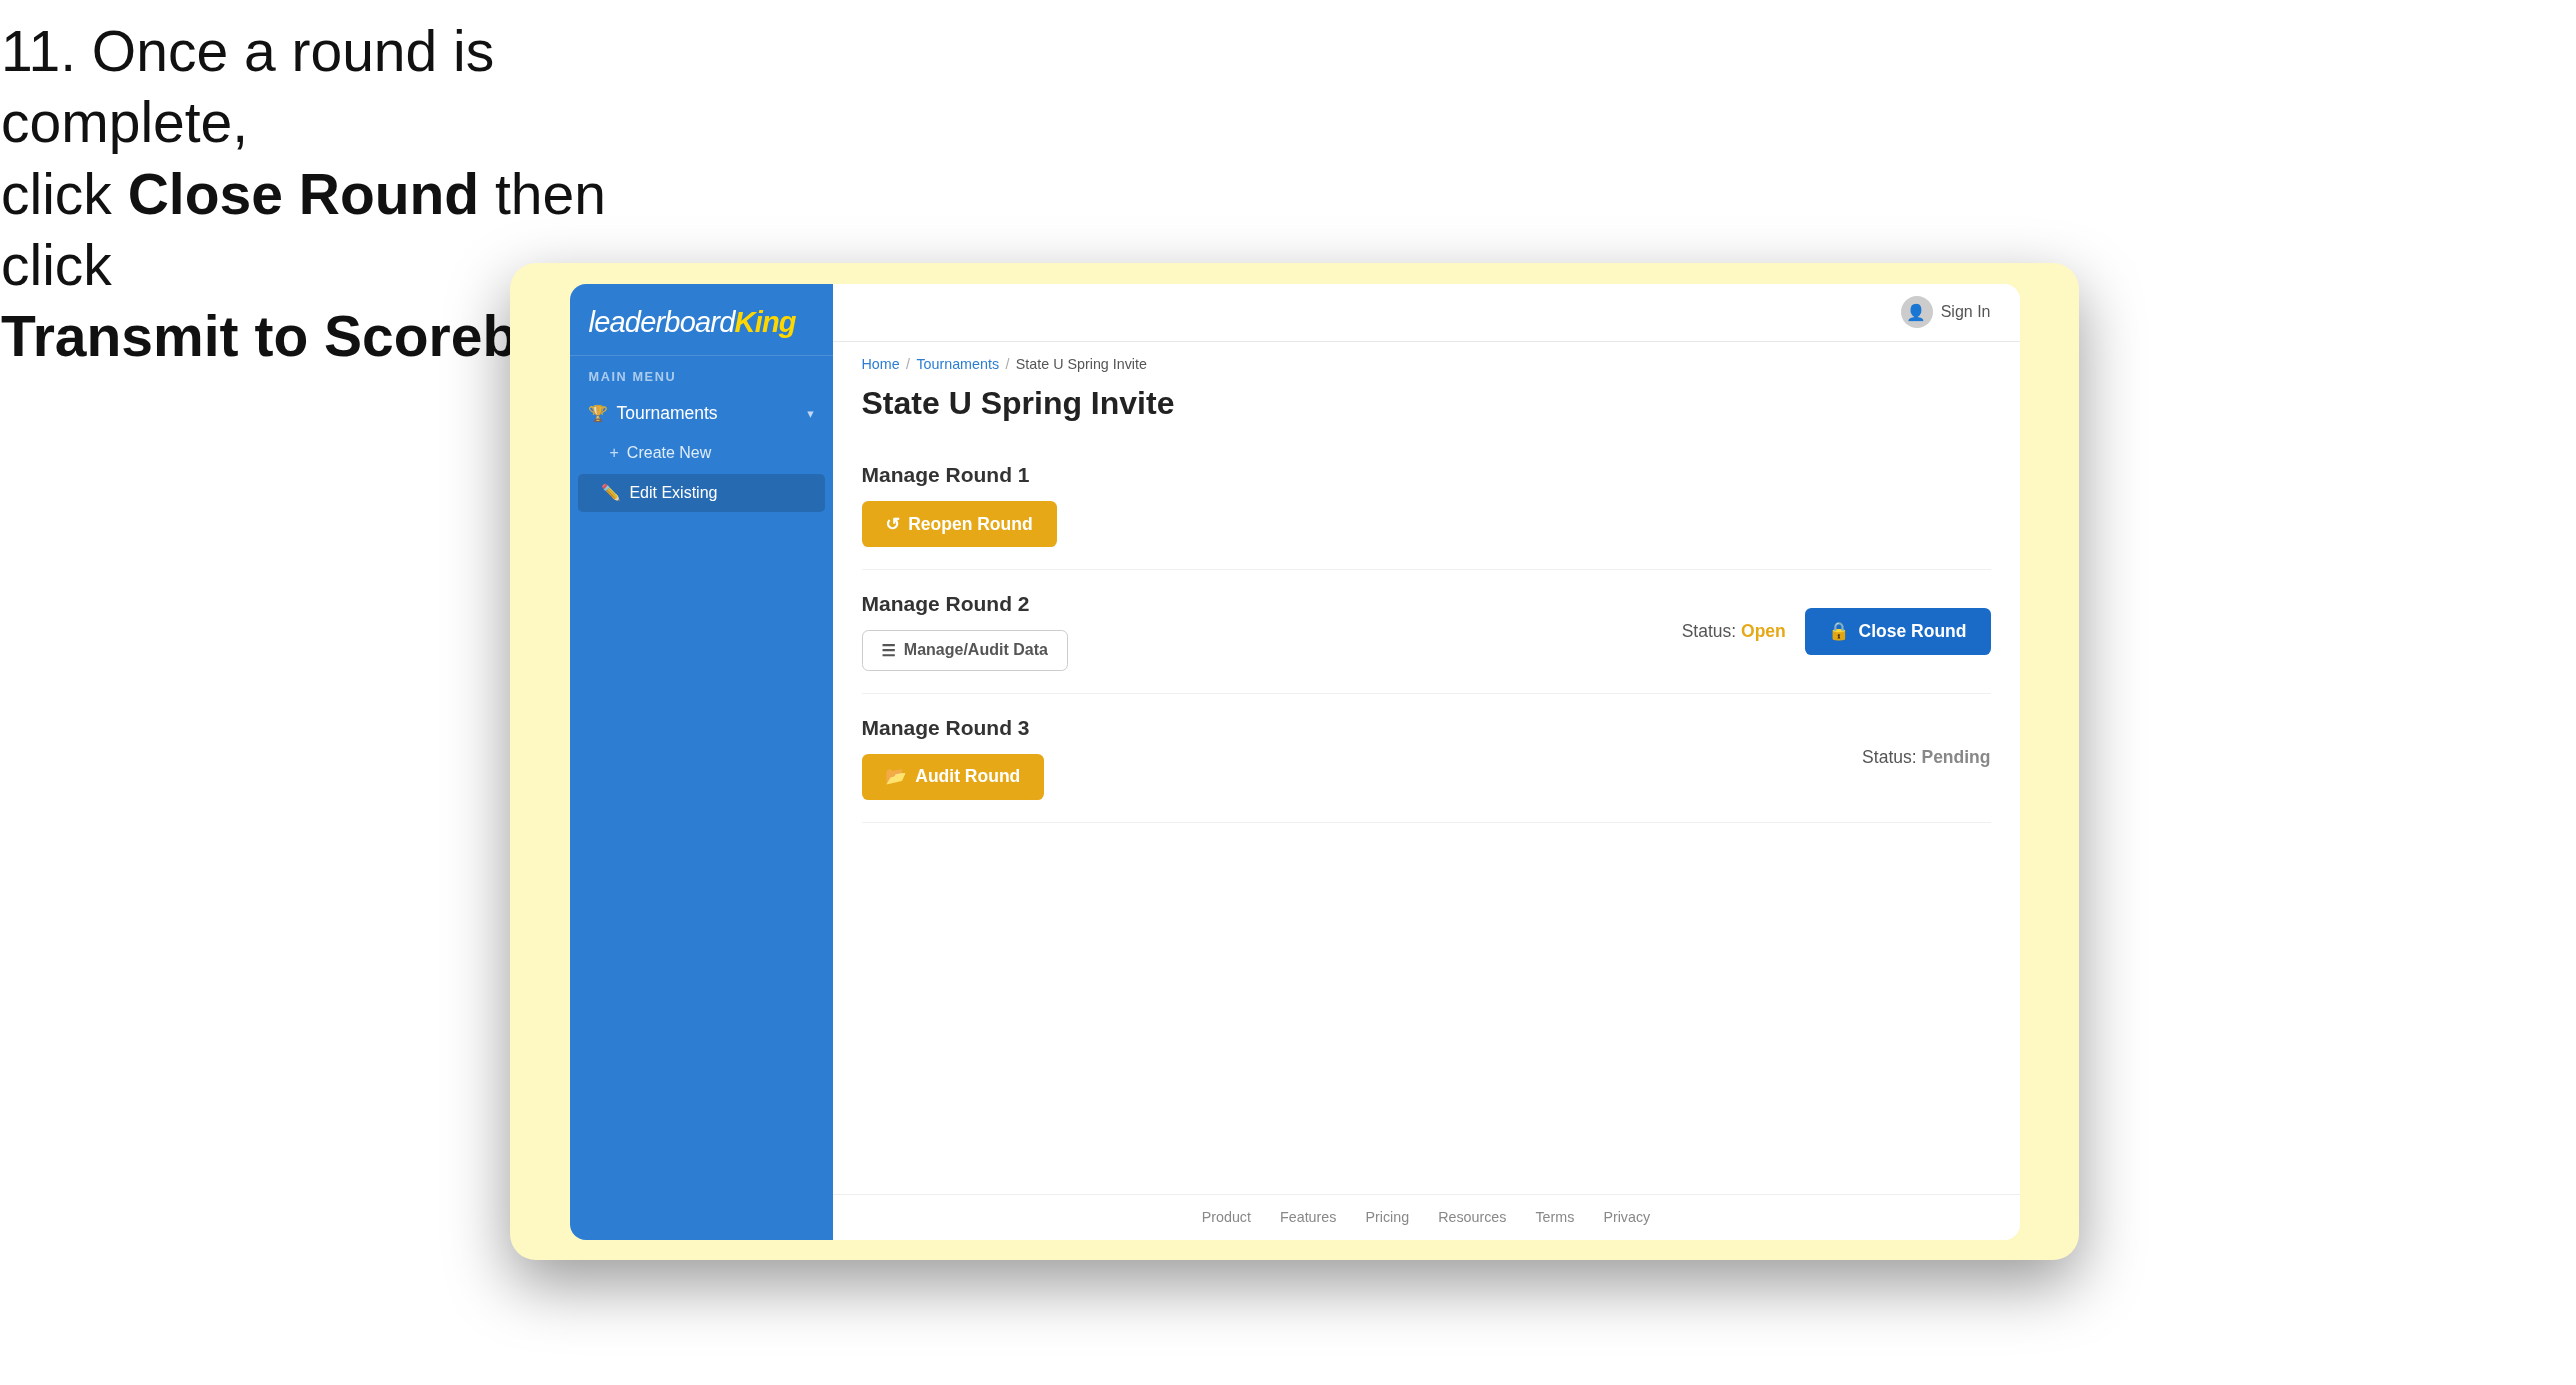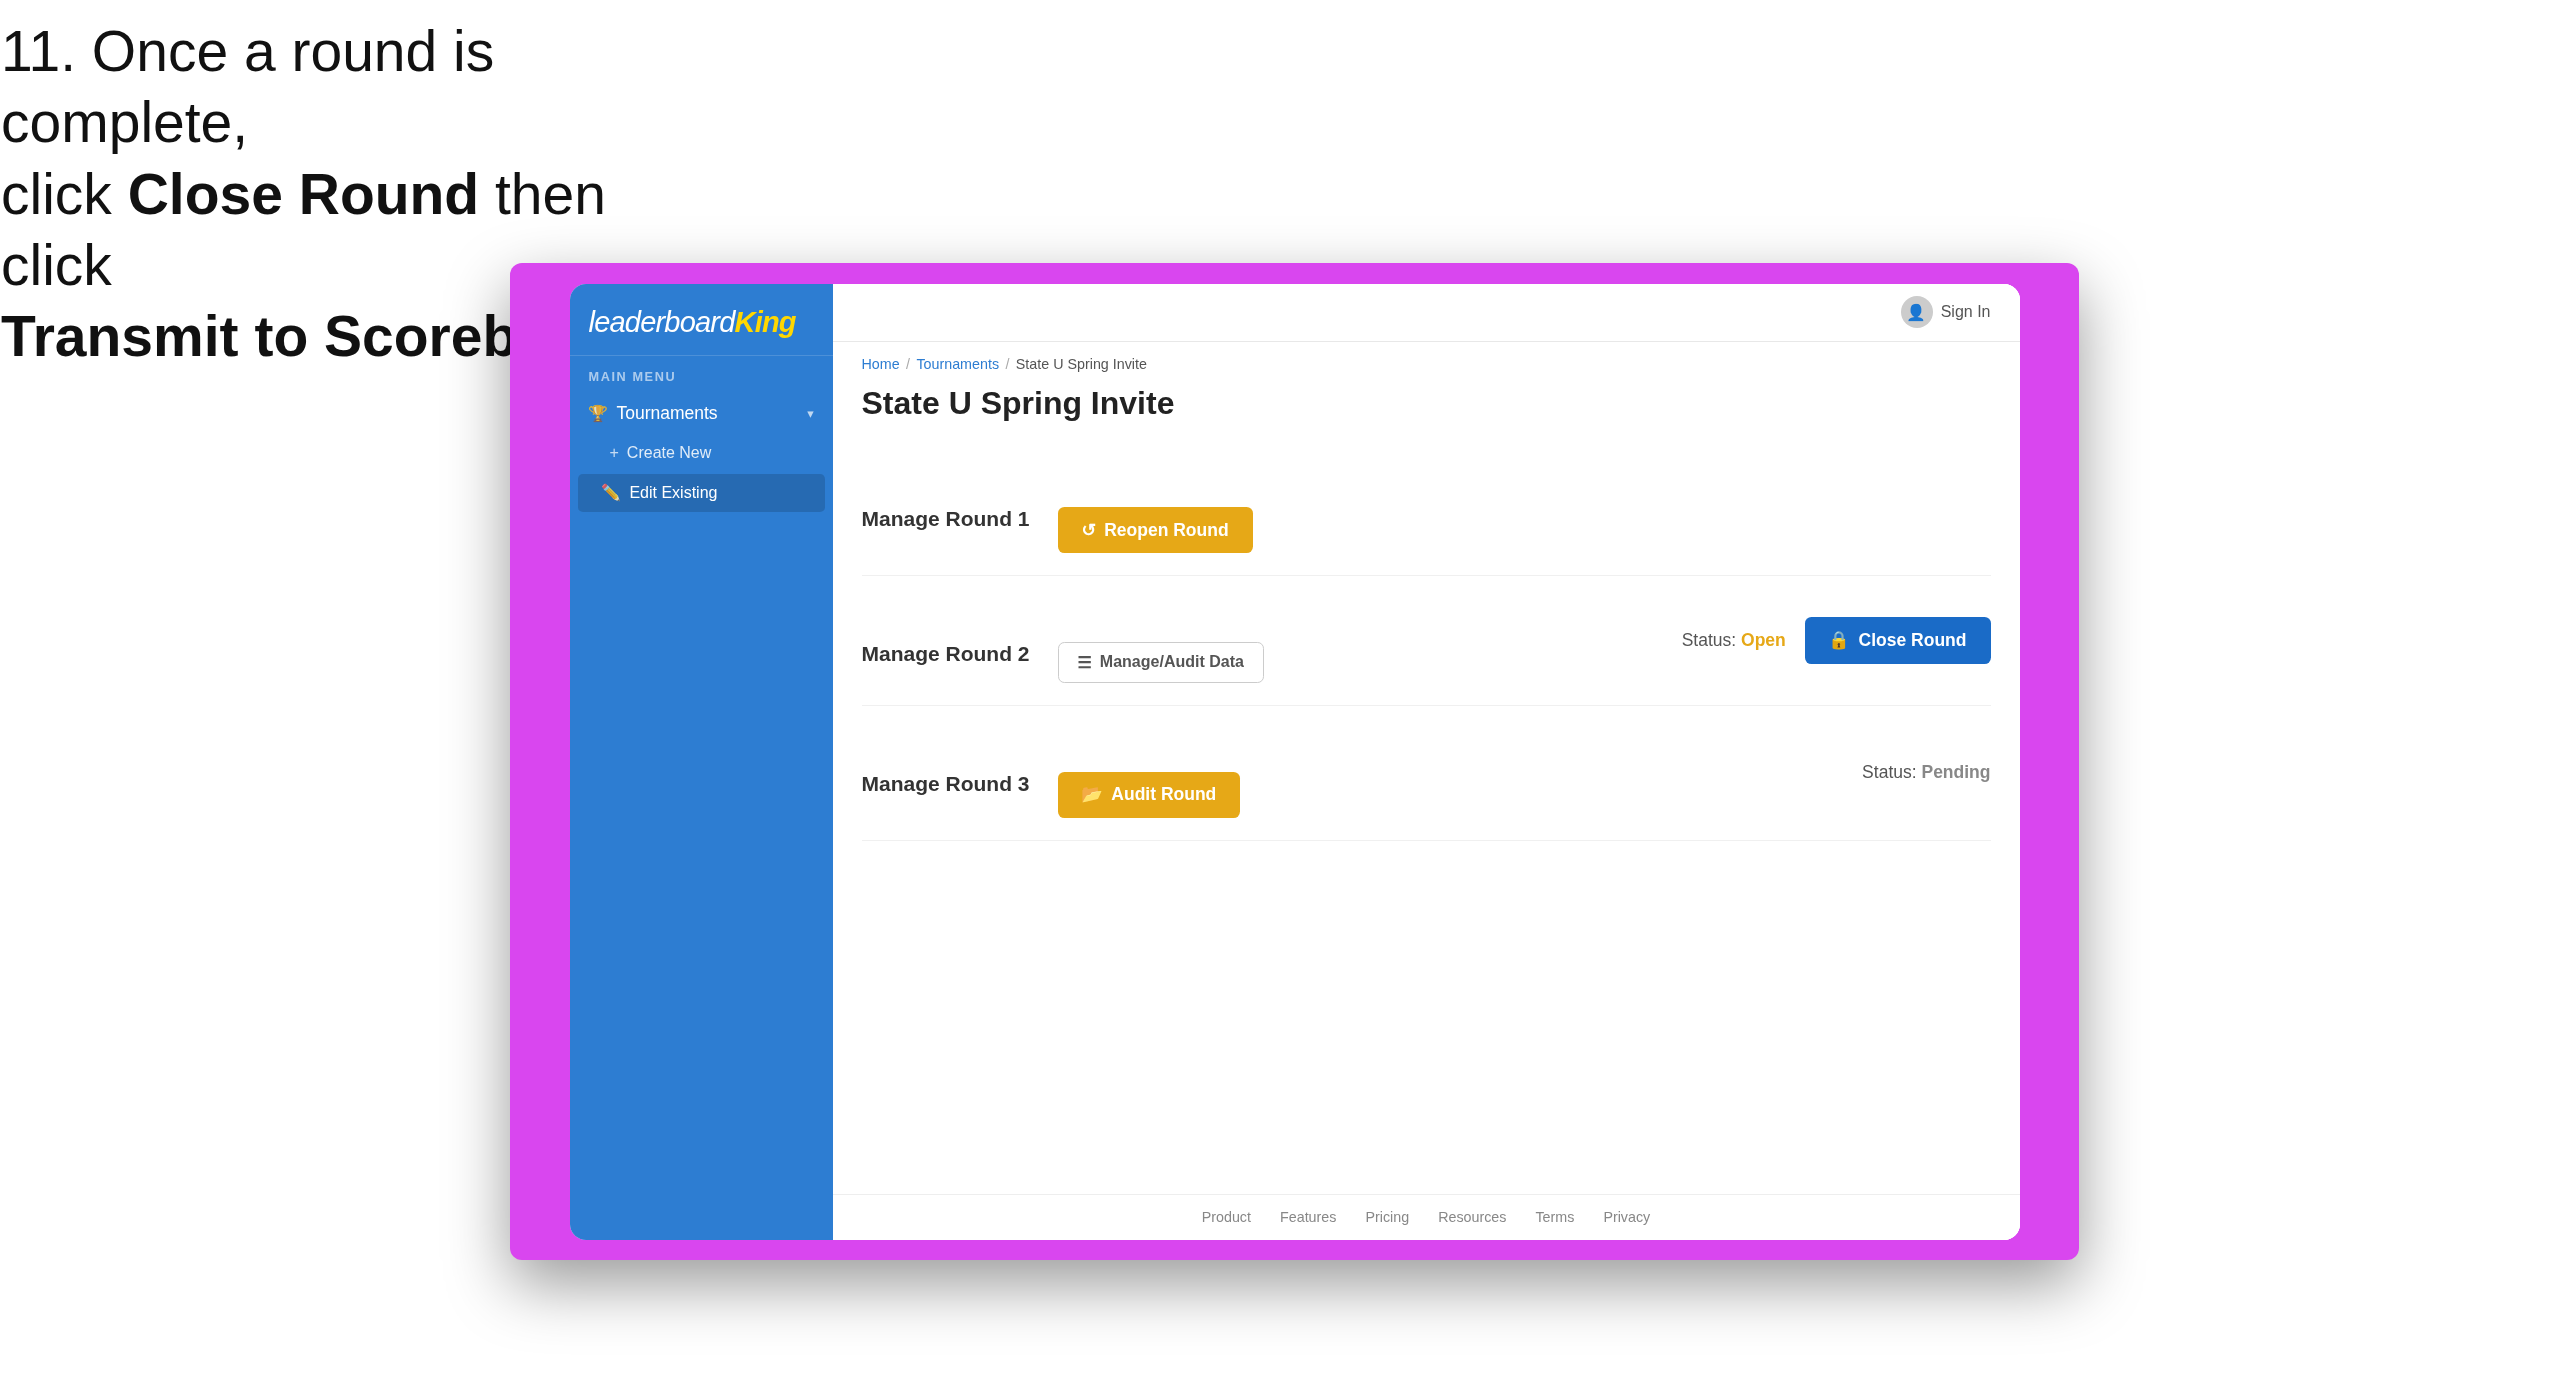--- a/index.html
+++ b/index.html
@@ -36,22 +36,22 @@
       pointer-events: none;
     }
 
     
     .tablet-shell {
       position: absolute;
       top: 263px;
       left: 510px;
       width: 1569px;
       height: 997px;
-      background: #d946ef;
-      border-radius: 12px;
+      background: #fef9c3;
+      border-radius: 26px;
       box-shadow: 0 24px 64px rgba(0,0,0,0.4);
       display: flex;
       align-items: center;
       justify-content: center;
     }
 
     .tablet-screen {
       width: 1450px;
       height: 956px;
       background: #f0f2f5;
@@ -227,23 +227,22 @@
     .round-row {
       display: flex;
       align-items: center;
       justify-content: space-between;
       padding: 22px 0;
       border-bottom: 0.8px solid #f0f0f0;
     }
 
     .round-left {
       display: flex;
-      flex-direction: row;
-      gap: 28px;
-      margin-top: 44px;
+      flex-direction: column;
+      gap: 14px;
     }
 
     .round-title {
       font-size: 21px;
       font-weight: 600;
       color: #333;
     }
 
     .round-right {
       display: flex;

